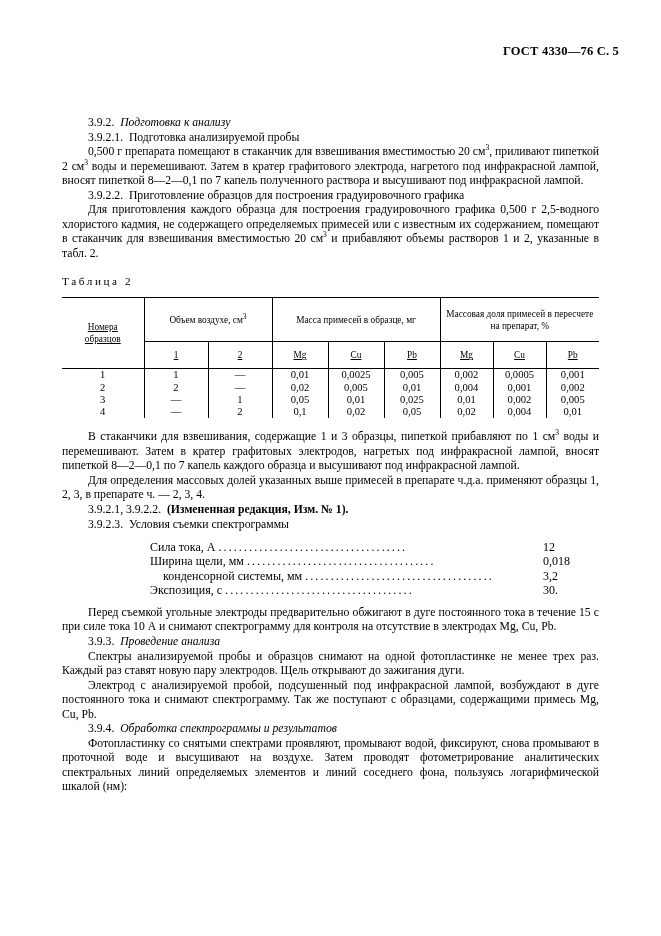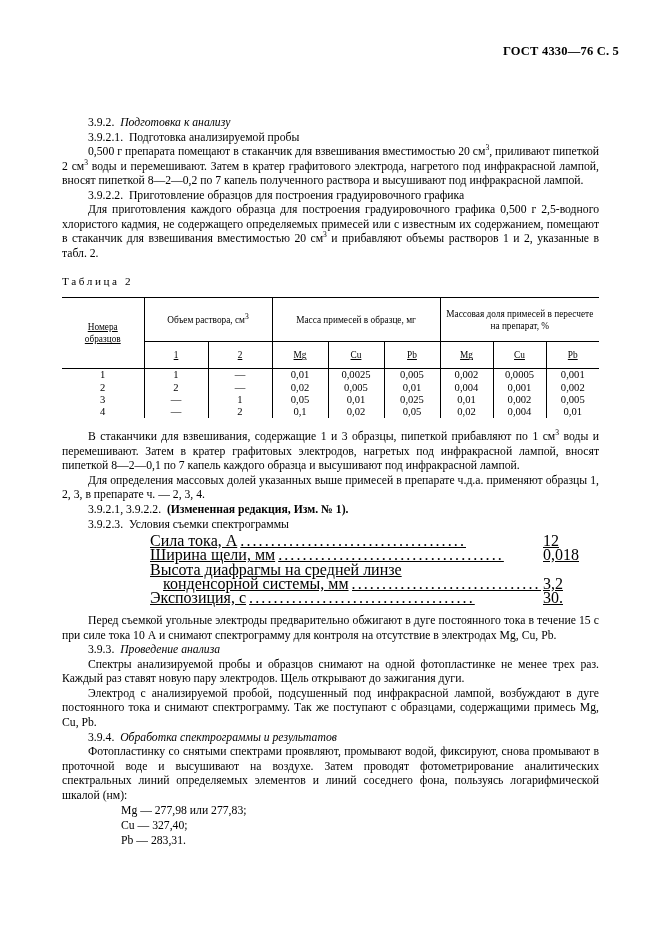--- a/index.html
+++ b/index.html
@@ -91,25 +91,24 @@
   .data-cell {
     height: 12.2px;
     line-height: 12.2px;
     font-size: 10.6px;
   }
   .data-first td { padding-top: 10px; }
   .data-last  td { padding-bottom: 14px; }
 
   
   .param-list {
-    margin-top: 2px;
+    margin-top: 8px;
     margin-left: 88px;
-    font-size: 16px;
+    font-size: 12px;
     line-height: 14.2px;
-    text-decoration: underline;
   }
   .param-row {
     display: flex;
     align-items: baseline;
     white-space: nowrap;
   }
   .param-label { flex: 0 0 auto; }
   .param-leader {
     flex: 1 1 auto;
     overflow: hidden;
@@ -136,21 +135,21 @@
 <div class="page">
 
   <div class="page-header">ГОСТ 4330—76 С. 5</div>
 
   <div class="content" style="padding-top:116px;">
 
     <p class="ind clause"><span>3.9.2.</span>&nbsp;&nbsp;<span class="it">Подготовка к анализу</span></p>
 
     <p class="ind clause"><span>3.9.2.1.</span>&nbsp;&nbsp;<span>Подготовка анализируемой пробы</span></p>
 
-    <p class="ind"><span>0,500 г препарата помещают в стаканчик для взвешивания вместимостью 20 см</span><sup>3</sup><span>, приливают пипеткой 2 см</span><sup>3</sup><span> воды и перемешивают. Затем в кратер графитового электрода, нагретого под инфракрасной лампой, вносят пипеткой 8—2—0,2 по 7 капель полученного раствора и высушивают под инфракрасной лампой.</span></p>
+    <p class="ind"><span>0,500 г препарата помещают в стаканчик для взвешивания вместимостью 20 см</span><sup>3</sup><span>, приливают пипеткой 2 см</span><sup>3</sup><span> воды и перемешивают. Затем в кратер графитового электрода, нагретого под инфракрасной лампой, вносят пипеткой 8—2—0,1 по 7 капель полученного раствора и высушивают под инфракрасной лампой.</span></p>
 
     <p class="ind clause"><span>3.9.2.2.</span>&nbsp;&nbsp;<span>Приготовление образцов для построения градуировочного графика</span></p>
 
     <p class="ind"><span>Для приготовления каждого образца для построения градуировочного графика 0,500 г 2,5-водного хлористого кадмия, не содержащего определяемых примесей или с известным их содержанием, помещают в стаканчик для взвешивания вместимостью 20 см</span><sup>3</sup><span> и прибавляют объемы растворов 1 и 2, указанные в табл. 2.</span></p>
 
     <div class="tbl-caption">Таблица 2</div>
 
     <table class="gost">
       <colgroup>
         <col style="width:82px">
@@ -163,21 +162,21 @@
           <col style="width:53px">
           <col style="width:53px">
       </colgroup>
       <thead>
         <tr>
           <th rowspan="2" class="hdr-cell num-col ln-top ln-bottom">
             <span>Номера</span><br>
             <span>образцов</span>
           </th>
           <th colspan="2" class="hdr-cell ln-top ln-thin-b vl">
-            <span>Объем раствора, см</span><sup>3</sup>
+            <span>Объем воздухе, см</span><sup>3</sup>
           </th>
           <th colspan="3" class="hdr-cell ln-top ln-thin-b vl">
             <span>Масса примесей в образце, мг</span>
           </th>
           <th colspan="3" class="hdr-cell ln-top ln-thin-b vl-hv">
             <span>Массовая доля примесей в пересчете</span><br>
             <span>на препарат, %</span>
           </th>
         </tr>
         <tr>
@@ -253,23 +252,20 @@
       <div class="param-row">
         <span class="param-label">Сила тока, А</span>
         <span class="param-leader">.....................................</span>
         <span class="param-value">12</span>
       </div>
       <div class="param-row">
         <span class="param-label">Ширина щели, мм</span>
         <span class="param-leader">.....................................</span>
         <span class="param-value">0,018</span>
       </div>
-      <div class="param-row">
-        <span class="param-label">Высота диафрагмы на средней линзе</span>
-      </div>
       <div class="param-row param-cont">
         <span class="param-label">конденсорной системы, мм</span>
         <span class="param-leader">.....................................</span>
         <span class="param-value">3,2</span>
       </div>
       <div class="param-row">
         <span class="param-label">Экспозиция, с</span>
         <span class="param-leader">.....................................</span>
         <span class="param-value">30.</span>
       </div>
@@ -282,20 +278,15 @@
     <p class="ind clause"><span>3.9.3.</span>&nbsp;&nbsp;<span class="it">Проведение анализа</span></p>
 
     <p class="ind">Спектры анализируемой пробы и образцов снимают на одной фотопластинке не менее трех раз. Каждый раз ставят новую пару электродов. Щель открывают до зажигания дуги.</p>
 
     <p class="ind">Электрод с анализируемой пробой, подсушенный под инфракрасной лампой, возбуждают в дуге постоянного тока и снимают спектрограмму. Так же поступают с образцами, содержащими примесь Mg, Cu, Pb.</p>
 
     <p class="ind clause"><span>3.9.4.</span>&nbsp;&nbsp;<span class="it">Обработка спектрограммы и результатов</span></p>
 
     <p class="ind">Фотопластинку со снятыми спектрами проявляют, промывают водой, фиксируют, снова промывают в проточной воде и высушивают на воздухе. Затем проводят фотометрирование аналитических спектральных линий определяемых элементов и линий соседнего фона, пользуясь логарифмической шкалой (нм):</p>
 
-    <div class="wave-list">
-      <div>Mg — 277,98 или 277,83;</div>
-      <div>Cu — 327,40;</div>
-      <div>Pb — 283,31.</div>
-    </div>
 
   </div>
 </div>
 
 </body></html>

